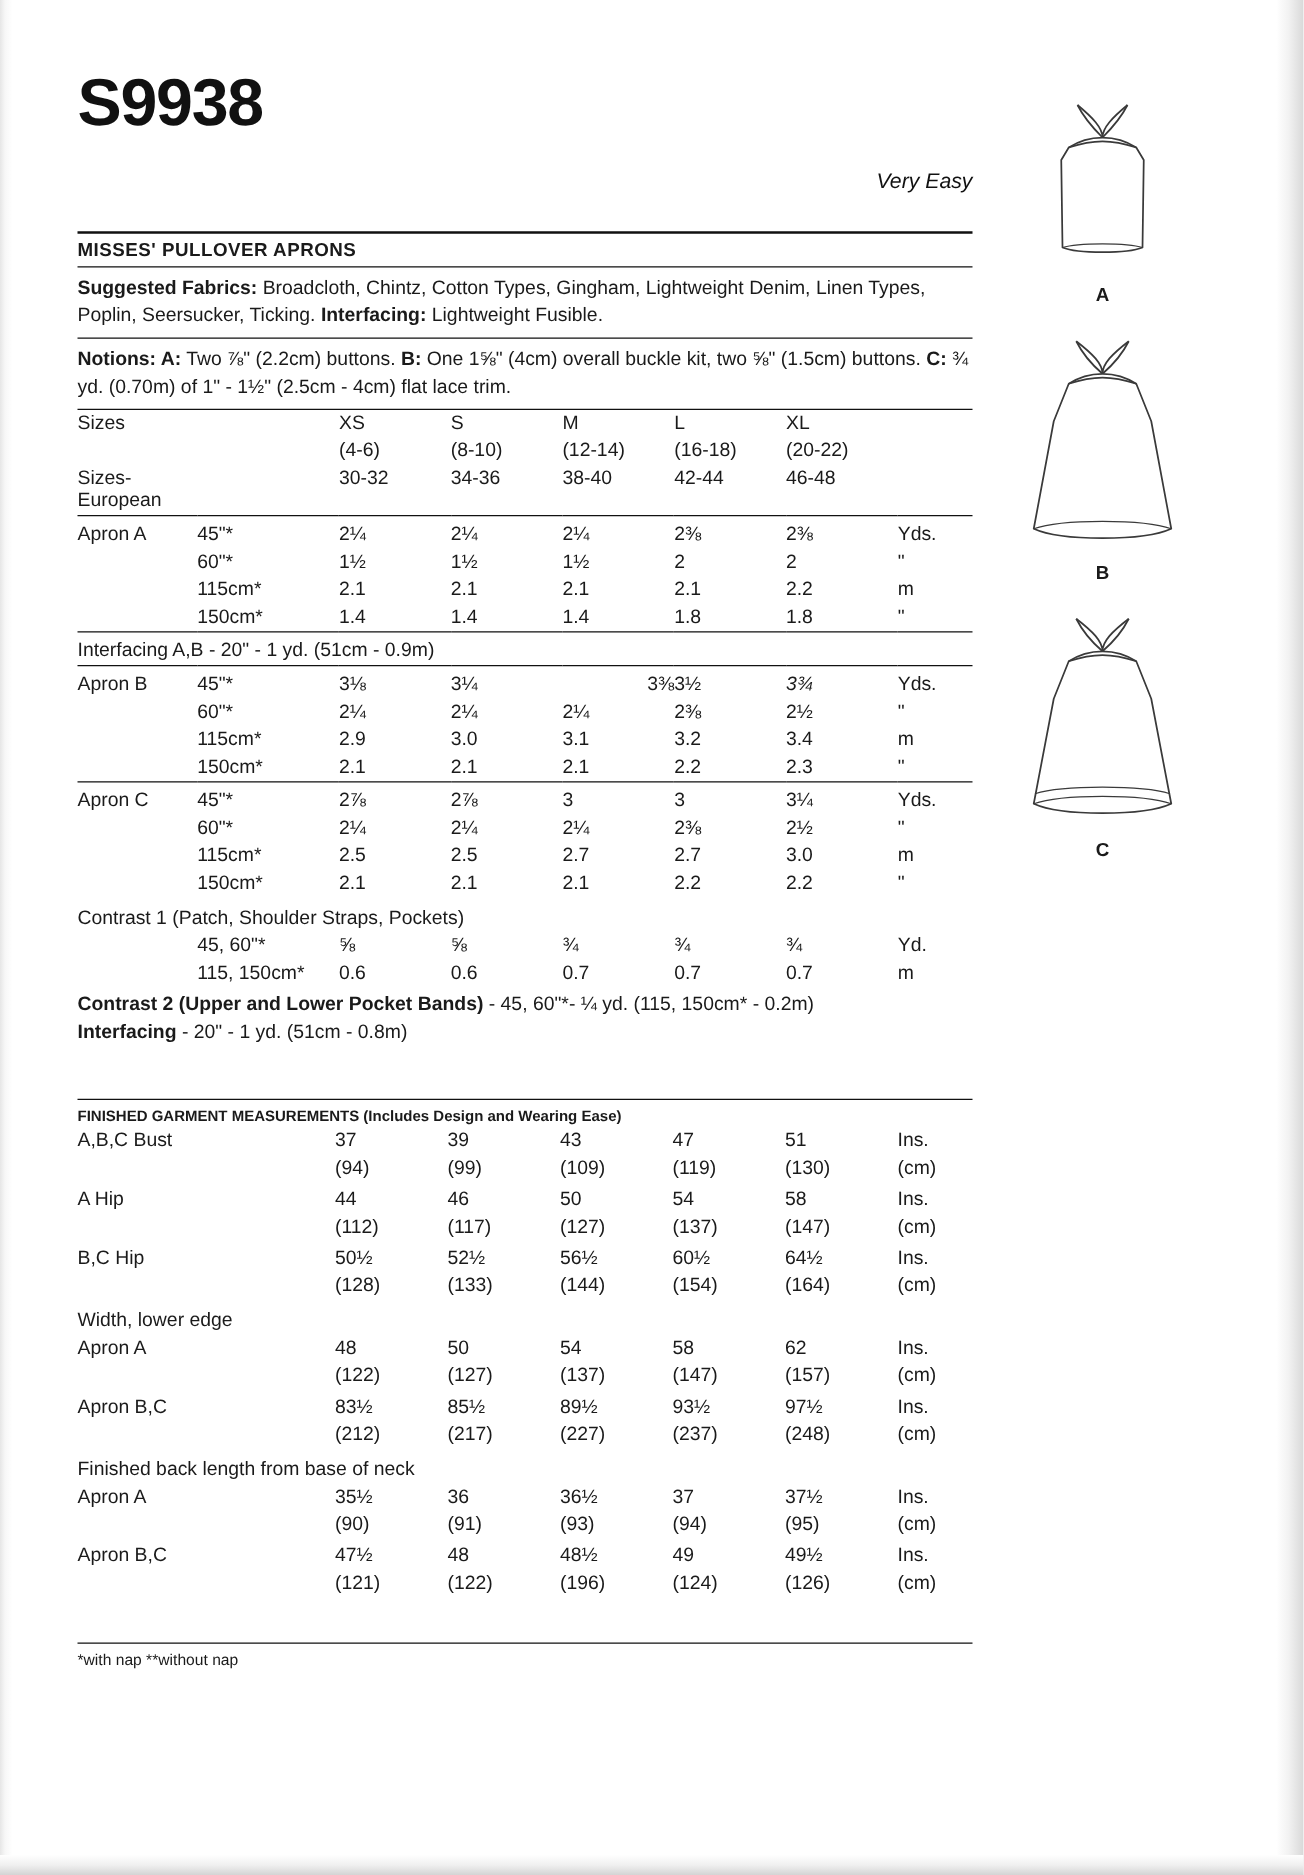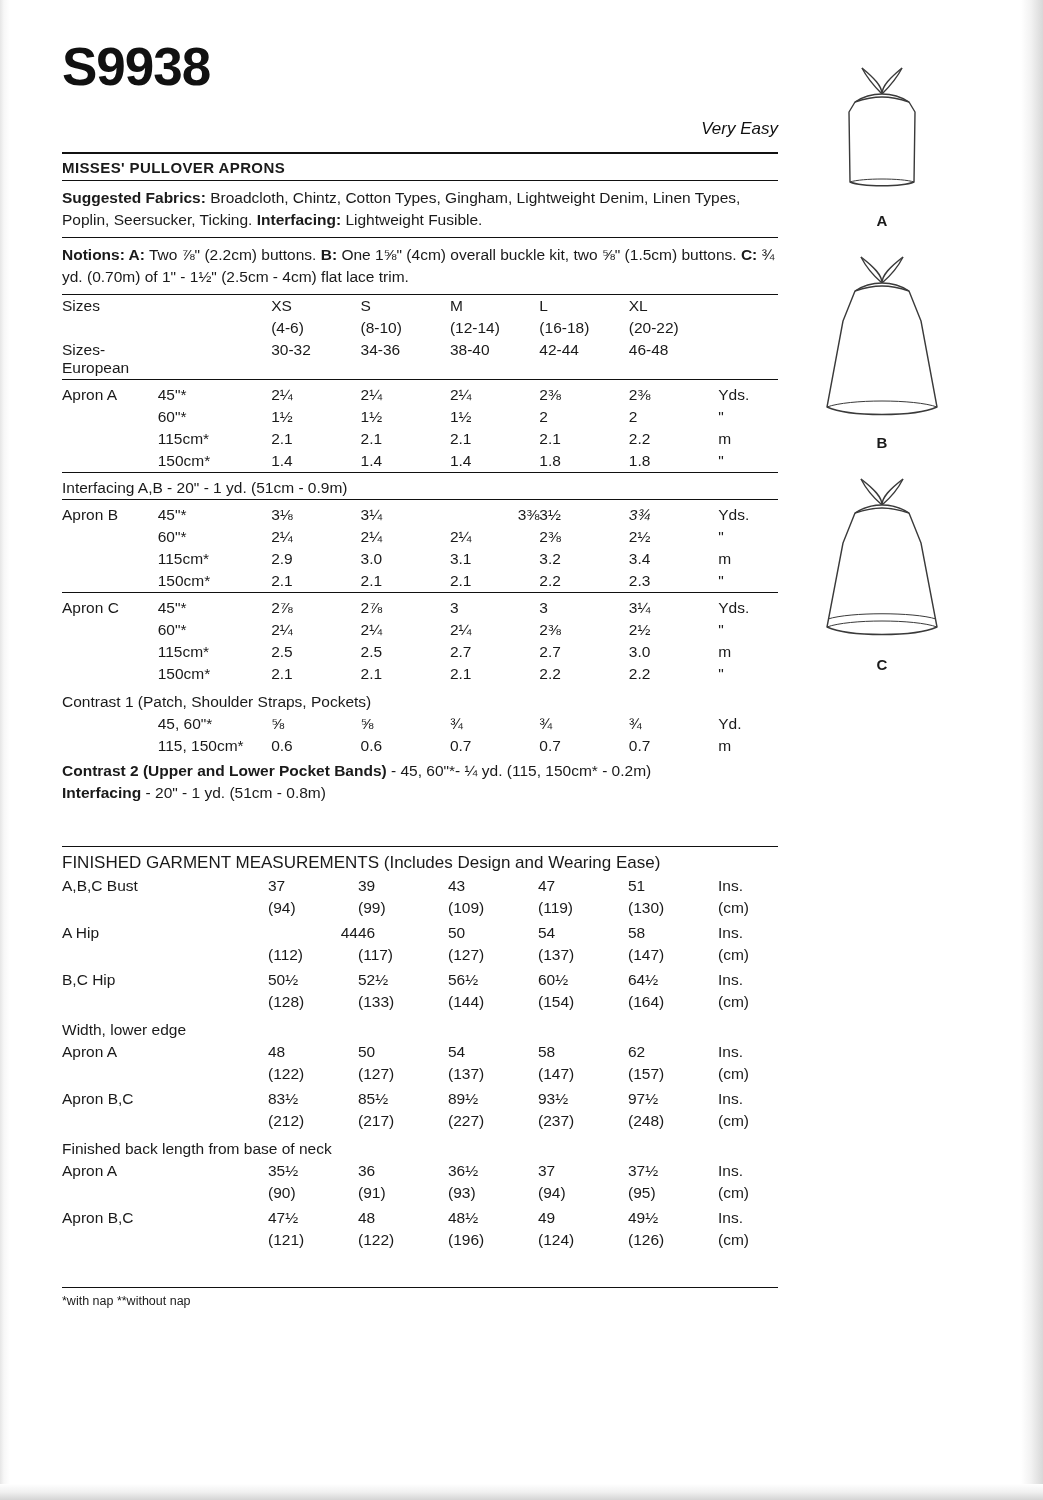--- a/index.html
+++ b/index.html
@@ -34,21 +34,21 @@
   #page-edge-left {
     position: absolute;
     top: 0; left: 0;
     width: 10px; height: 1500px;
     background: linear-gradient(to left, #ffffff 0%, #f7f7f7 60%, #e6e6e6 100%);
   }
 
   #content {
     position: absolute;
     left: 62px;
-    top: 40px;
+    top: 56px;
     width: 920px;
   }
 
   .top-row {
     display: flex;
     align-items: flex-start;
   }
   .left-col {
     width: 716px;
   }
@@ -74,21 +74,21 @@
   }
   .very-easy {
     font-size: 17px;
     font-style: italic;
     color: #111;
   }
 
   .title-bar {
     border-top: 2px solid #111;
     border-bottom: 1px solid #111;
-    margin-top: 13px;
+    margin-top: 30px;
     padding: 5px 0 4px 0;
   }
   .doc-title {
     font-size: 15px;
     font-weight: bold;
     letter-spacing: 0.4px;
   }
 
   .para {
     font-size: 15.5px;
@@ -118,22 +118,22 @@
 
   .bold { font-weight: bold; }
   .tr-botline td { border-bottom: 1px solid #111; padding-bottom: 5px; }
   .note-line {
     font-size: 15.5px;
     padding: 5px 0 4px 0;
   }
   .note-line b { font-weight: bold; }
 
   .fgm-head {
-    font-size: 17px;
-    font-weight: normal;
+    font-size: 12px;
+    font-weight: bold;
     padding: 6px 0 2px 0;
   }
   .spacer-lg { height: 40px; }
 
   .footnote {
     font-size: 12.5px;
     padding-top: 6px;
   }
   .footnote-rule {
     border-top: 1px solid #111;
@@ -402,21 +402,21 @@
             <td>(94)</td>
             <td>(99)</td>
             <td>(109)</td>
             <td>(119)</td>
             <td>(130)</td>
             <td>(cm)</td>
           </tr>
 
           <tr>
             <td colspan="2" class="bold" style="padding-top:5px;">A Hip</td>
-            <td style="padding-top:5px;text-align:right;">44</td>
+            <td style="padding-top:5px;">44</td>
             <td style="padding-top:5px;">46</td>
             <td style="padding-top:5px;">50</td>
             <td style="padding-top:5px;">54</td>
             <td style="padding-top:5px;">58</td>
             <td style="padding-top:5px;">Ins.</td>
           </tr>
           <tr>
             <td colspan="2"></td>
             <td>(112)</td>
             <td>(117)</td>

